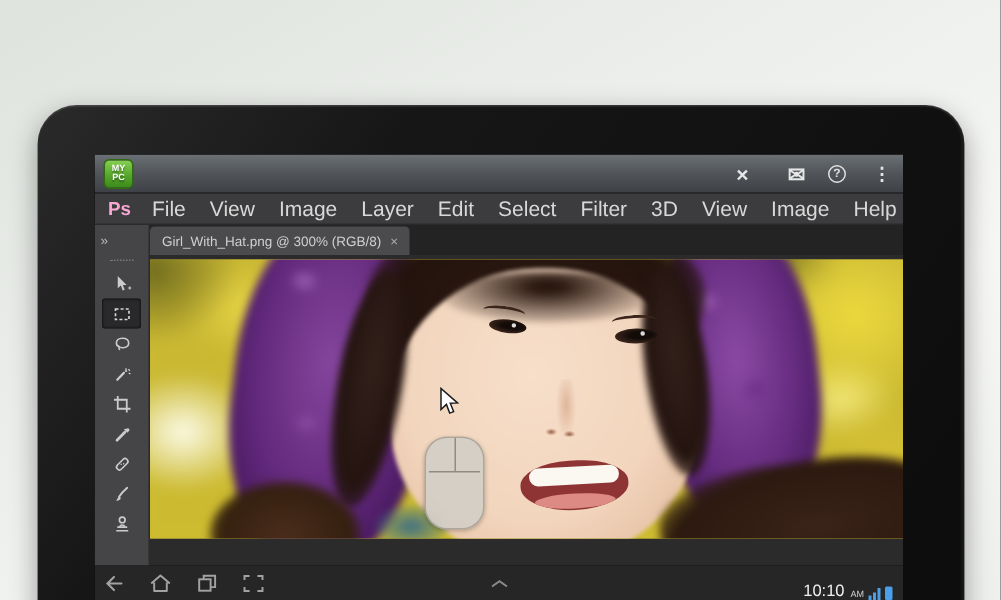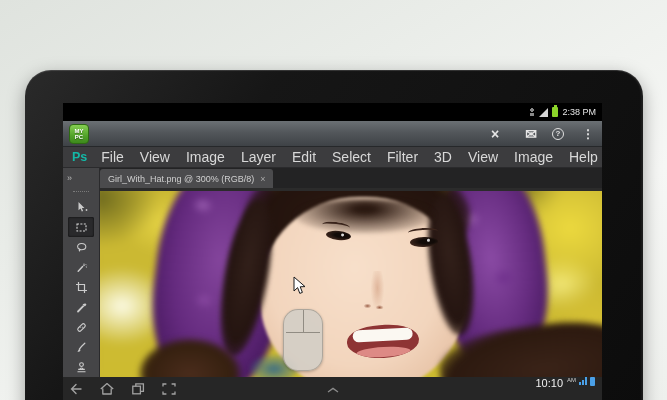--- a/index.html
+++ b/index.html
@@ -49,21 +49,21 @@
   .help-circle { width:12px; height:12px; border:1.5px solid #e0e0e0; border-radius:50%;
                  color:#e0e0e0; font-size:8px; font-weight:bold; line-height:9px; text-align:center;
                  margin-right:18px; }
   .appbar-ic.close { font-size:14px; margin-right:14px; }
   .appbar-ic.mail { font-size:14px; margin-right:10px; }
   .appbar-ic.overflow { font-size:12px; letter-spacing:0; margin-right:8px; width:12px; }
 
   
   .ps-menubar { height:21px; flex:none; background:#3c3c3e; border-bottom:1px solid #2a2a2c;
                 display:flex; align-items:center; }
-  .ps-logo { color:#14b8a6; font-size:12.5px; font-weight:bold; margin:0 14px 0 9px; }
+  .ps-logo { color:#f9a8d4; font-size:12.5px; font-weight:bold; margin:0 14px 0 9px; }
   .ps-menu-item { color:#d8d8d8; font-size:14px; margin-right:16px; white-space:nowrap; }
 
   
   .tab-row { height:20px; flex:none; background:#232324; display:flex; align-items:stretch; }
   .panel-head { width:37px; flex:none; background:#454547; border-right:1px solid #2a2a2c;
                 color:#b8b8b8; font-size:9px; display:flex; align-items:center; padding-left:4px; }
   .doc-tab { background:#4b4b4d; border-radius:3px 3px 0 0; margin-top:1px;
              display:flex; align-items:center; gap:6px; padding:0 8px; }
   .doc-tab-title { color:#cfcfcf; font-size:9px; white-space:nowrap; }
   .doc-tab-close { color:#a8a8a8; font-size:9px; }
@@ -154,42 +154,36 @@
             border-radius:15px; box-shadow:0 1px 3px rgba(0,0,0,.25); }
   .vmouse::before { content:""; position:absolute; left:50%; top:0; width:1px; height:22px; background:rgba(90,85,76,.55); }
   .vmouse::after { content:""; position:absolute; left:2px; right:2px; top:22px; height:1px; background:rgba(90,85,76,.55); }
   .cursor { position:absolute; left:193px; top:88px; }
 
   
   .nav-bar { height:23px; flex:none; background:#262626; display:flex; align-items:center; position:relative; }
   .nav-group { display:flex; align-items:center; gap:13px; margin-left:4px; }
   .nav-ic { display:flex; align-items:center; justify-content:center; width:18px; height:18px; }
   .nav-caret { position:absolute; left:50%; transform:translateX(-50%); top:3px; }
-  .nav-tray { position:absolute; right:7px; top:0; height:23px; display:flex; align-items:flex-start; gap:3px; }
+  .nav-tray { position:absolute; right:7px; top:0; height:23px; display:flex; align-items:flex-end; gap:3px; }
   .tray-time { color:#f0f0f0; font-size:11px; }
   .tray-mer { color:#cfcfcf; font-size:6px; margin-left:1px; }
   .tray-sig { display:flex; align-items:flex-end; gap:1px; }
   .tray-sig i { display:block; width:2px; background:#4aa0e8; }
   .tray-batt { width:5px; height:9px; background:#4aa0e8; border-radius:1px; }
 </style>
 </head>
 <body>
 
 <div class="stage">
 
 
   <div class="tablet">
     <div class="screen">
 
-      <div class="status-bar">
-        <span class="notif-glyph"></span>
-        <span class="sig-tri"></span>
-        <span class="battery"></span>
-        <span class="status-time">2:38 PM</span>
-      </div>
 
       <div class="app-bar">
         <div class="mypc-logo">
           <span>MY</span>
           <span>PC</span>
         </div>
         <div class="app-bar-spacer"></div>
         <span class="appbar-ic close">×</span>
         <span class="appbar-ic mail">✉</span>
         <span class="help-circle">?</span>

